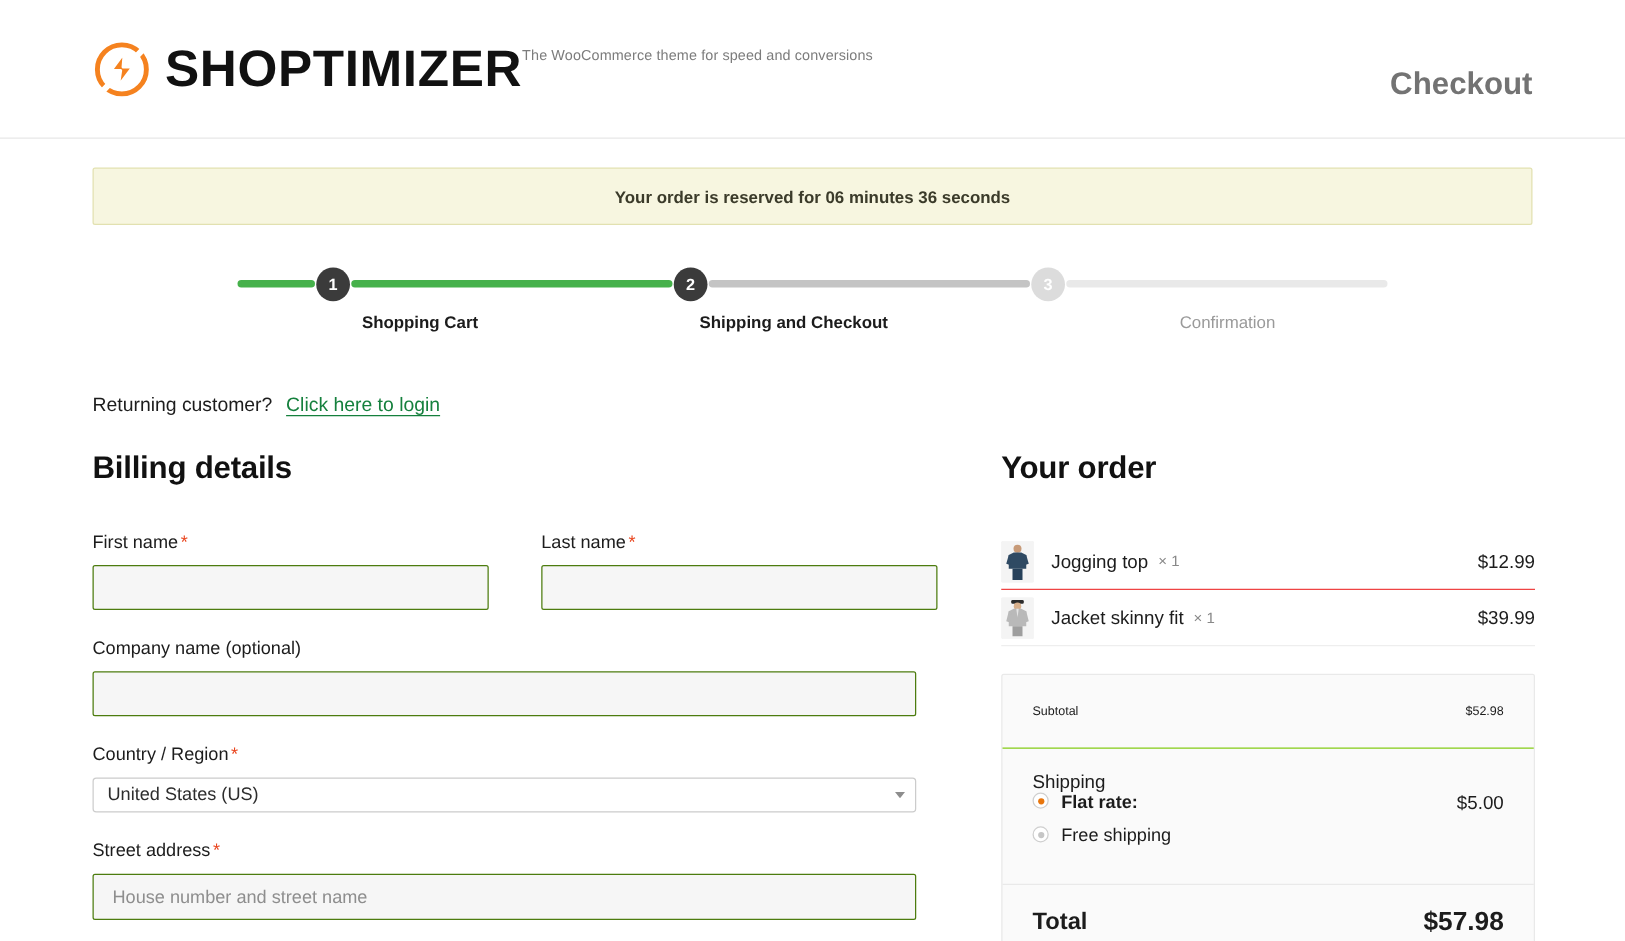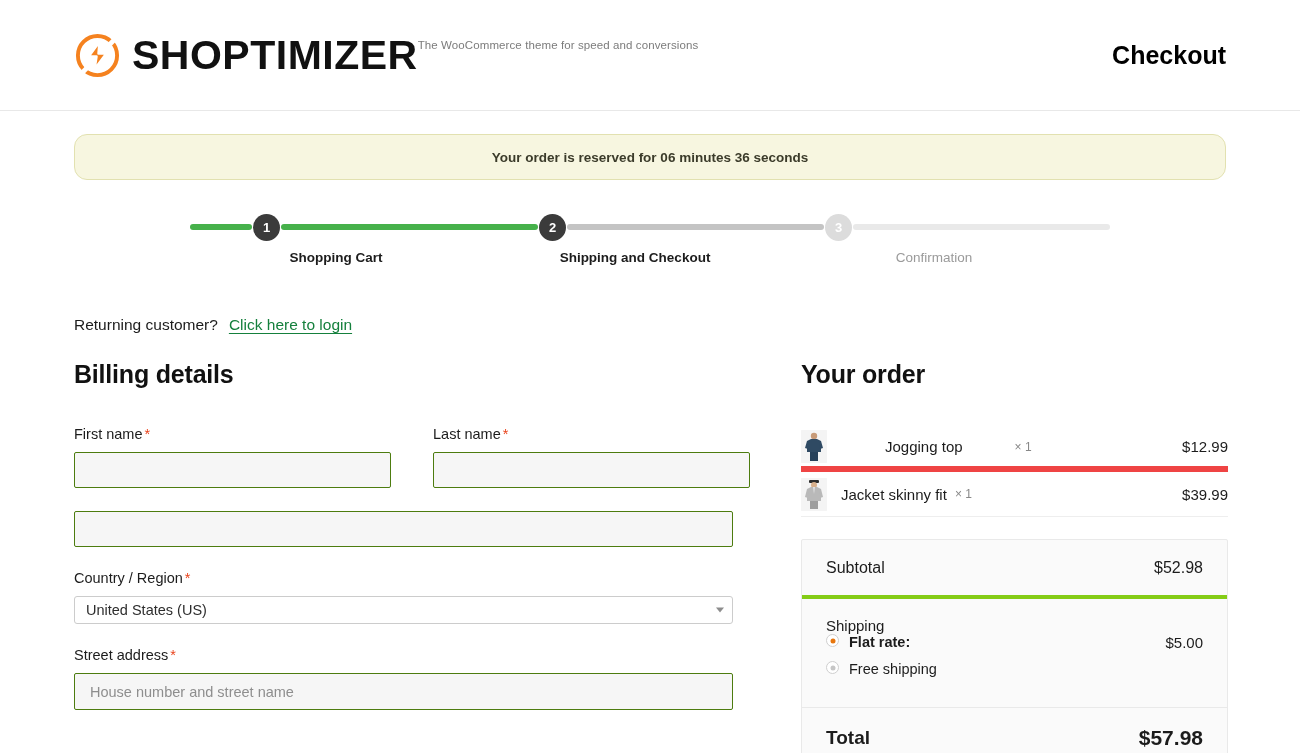--- a/index.html
+++ b/index.html
@@ -51,39 +51,39 @@
     font-size: 11.5px;
     color: #7c7c7c;
     margin-top: 7px;
     margin-left: 0px;
     letter-spacing: 0.1px;
     white-space: nowrap;
   }
   .page-title {
     position: absolute;
     right: 74px;
-    top: 41px;
+    top: 53px;
     font-size: 25px;
     font-weight: 700;
-    color: #000000;
+    color: #737373;
   }
 
   
   .wrap {
     width: 1300px;
     padding: 0 74px;
   }
 
   
   .reserve-banner {
     margin-top: 23px;
     height: 46px;
     background: #f7f6e0;
     border: 1px solid #e2e1b0;
-    border-radius: 13px;
+    border-radius: 2px;
     display: flex;
     align-items: center;
     justify-content: center;
     font-size: 13.5px;
     font-weight: 700;
     color: #3b3b2a;
   }
 
   
   .steps {
@@ -223,21 +223,21 @@
   }
 
   
   .order-items { margin-top: 38px; }
   .order-item {
     display: flex;
     align-items: center;
     height: 45px;
     border-bottom: 1px solid #eeeeee;
   }
-  .order-item.first { border-bottom: 6px solid #ef4444; gap: 44px; }
+  .order-item.first { border-bottom: 1px solid #ef4444; }
   .thumb {
     width: 26px;
     height: 33px;
     flex: 0 0 26px;
     margin-right: 14px;
     background: #f2f2f2;
     border-radius: 1px;
     overflow: hidden;
     display: block;
   }
@@ -260,22 +260,22 @@
     margin-top: 22px;
     border: 1px solid #e9e9e9;
     border-radius: 2px;
     background: #fafafa;
   }
   .totals-row {
     padding: 0 24px;
     height: 59px;
     display: flex;
     align-items: center;
-    border-bottom: 4px solid #84cc16;
-    font-size: 16px;
+    border-bottom: 1px solid #84cc16;
+    font-size: 10px;
     color: #1c1c1c;
   }
   .totals-row .amt { margin-left: auto; }
   .shipping-block {
     padding: 18px 24px 19px 24px;
     border-bottom: 1px solid #e9e9e9;
   }
   .shipping-title {
     font-size: 15px;
     color: #1c1c1c;
@@ -345,21 +345,21 @@
       <div class="circle done">1</div>
       <div class="seg green"></div>
       <div class="circle done">2</div>
       <div class="seg gray"></div>
       <div class="circle todo">3</div>
       <div class="seg pale"></div>
     </div>
     <div class="steps-labels">
       <span class="step-label" style="left:262px;">Shopping Cart</span>
       <span class="step-label" style="left:561px;">Shipping and Checkout</span>
-      <span class="step-label muted" style="left:860px;">Confirmation</span>
+      <span class="step-label muted" style="left:908px;">Confirmation</span>
     </div>
   </div>
 
   <div class="returning">
     <span>Returning customer?</span>
     <a class="login-link" href="#">Click here to login</a>
   </div>
 
   <div class="cols">
 
@@ -377,20 +377,21 @@
           </div>
           <div class="field half">
             <label class="field-label">
               <span>Last name</span><span class="req">*</span>
             </label>
             <input class="input" type="text" value="" style="">
           </div>
         </div>
 
         <div class="field full">
+          <label class="field-label">Company name (optional)</label>
           <input class="input" type="text" value="" style="">
         </div>
 
         <div class="field full">
           <label class="field-label">
             <span>Country / Region</span><span class="req">*</span>
           </label>
           <div class="select-wrap">
             <div class="select-box">
               <span>United States (US)</span>

